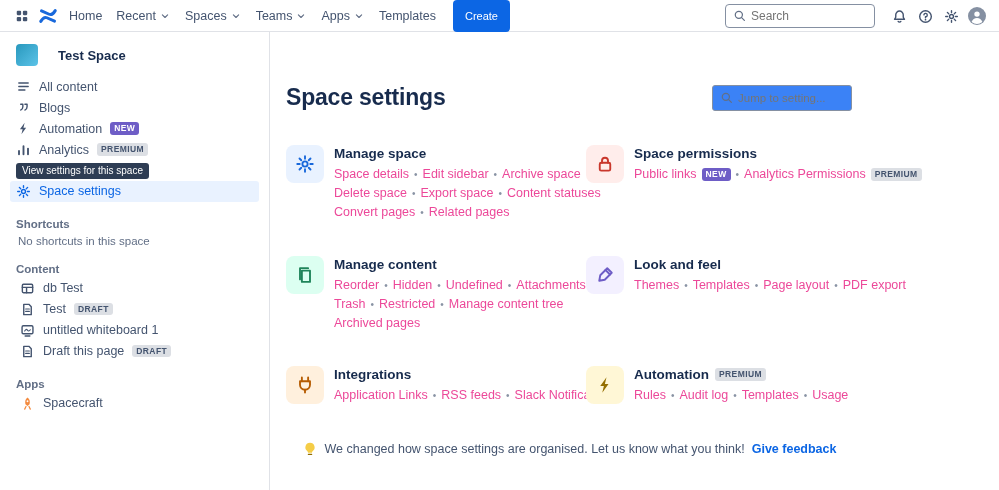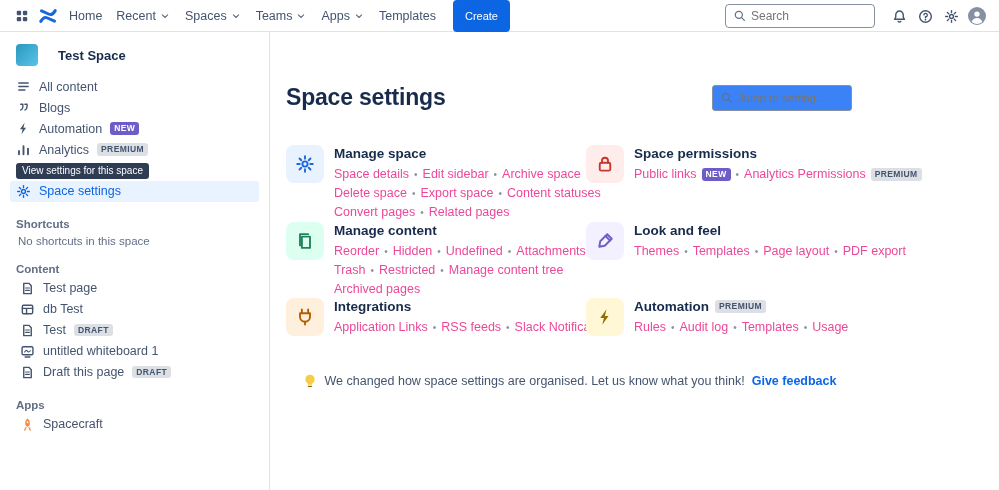--- a/index.html
+++ b/index.html
@@ -39,21 +39,21 @@
 .lz-new{background:#6E5DC6;color:#fff}
 .lz-premium{background:#DCDFE4;color:#44546F}
 .lz-draft{background:#DCDFE4;color:#44546F}
 
 .main{flex:1;padding:52px 0 0 16px;overflow:hidden}
 .main-head{width:566px;display:flex;align-items:center;justify-content:space-between}
 .page-title{font-size:23px;font-weight:700;letter-spacing:-.2px}
 .jump-box{width:140px;height:25px;border:1px solid #8590A2;border-radius:3px;display:flex;align-items:center;gap:5px;padding:12px 7px;color:#626F86;background:#3b82f6}
 .jump-box .icon{width:13px;height:13px;flex:none}
 .jump-box input{border:none;outline:none;width:100%;font-size:11.5px;font-family:inherit;background:transparent;color:#172B4D}
-.grid{margin-top:34px;width:580px;display:grid;grid-template-columns:300px 1fr;align-items:start}
+.grid{margin-top:34px;width:580px;display:grid;grid-template-columns:300px 1fr;row-gap:34px;align-items:start}
 .card{display:flex;gap:10px}
 .sec-icon{width:38px;height:38px;border-radius:8px;display:flex;align-items:center;justify-content:center;flex:none}
 .sec-icon svg{width:20px;height:20px}
 .ic-manage-space{background:#E9F2FF;color:#1868DB}
 .ic-permissions{background:#FFEDEB;color:#C9372C}
 .ic-manage-content{background:#DCFFF1;color:#1F845A}
 .ic-look-feel{background:#F3F0FF;color:#6E5DC6}
 .ic-integrations{background:#FFF0DD;color:#B65C02}
 .ic-automation-section{background:#FFF7D6;color:#946F00}
 .sec-body{padding-top:1px}
@@ -231,30 +231,20 @@
       <span>Space settings</span>
     </div>
     <div class="side-section">
       <div class="side-heading">Shortcuts</div>
       <div class="side-empty">No shortcuts in this space</div>
     </div>
     <div class="side-section">
       <div class="side-heading">Content</div>
       <ul class="side-list tree">
 
-          <li class="side-row">
-            <span class="icon sicon">
-              <svg viewBox="0 0 16 16" fill="none" xmlns="http://www.w3.org/2000/svg">
-                <path d="M4 2.5h5.5L12 5v8.5H4z" stroke="currentColor" stroke-width="1.5" stroke-linecap="round" stroke-linejoin="round"></path>
-                <path d="M6 7.5h4M6 10h4" stroke="currentColor" stroke-width="1.2" stroke-linecap="round"></path>
-              </svg>
-            </span>
-            <span>Test page</span>
-
-          </li>
 
           <li class="side-row">
             <span class="icon sicon">
               <svg viewBox="0 0 16 16" fill="none" xmlns="http://www.w3.org/2000/svg">
                 <rect x="2.5" y="3.5" width="11" height="9" rx="1.2" stroke="currentColor" stroke-width="1.5" stroke-linecap="round" stroke-linejoin="round"></rect>
                 <path d="M2.5 6.8h11M7 6.8v5.7" stroke="currentColor" stroke-width="1.5" stroke-linecap="round" stroke-linejoin="round"></path>
               </svg>
             </span>
             <span>db Test</span>
 

